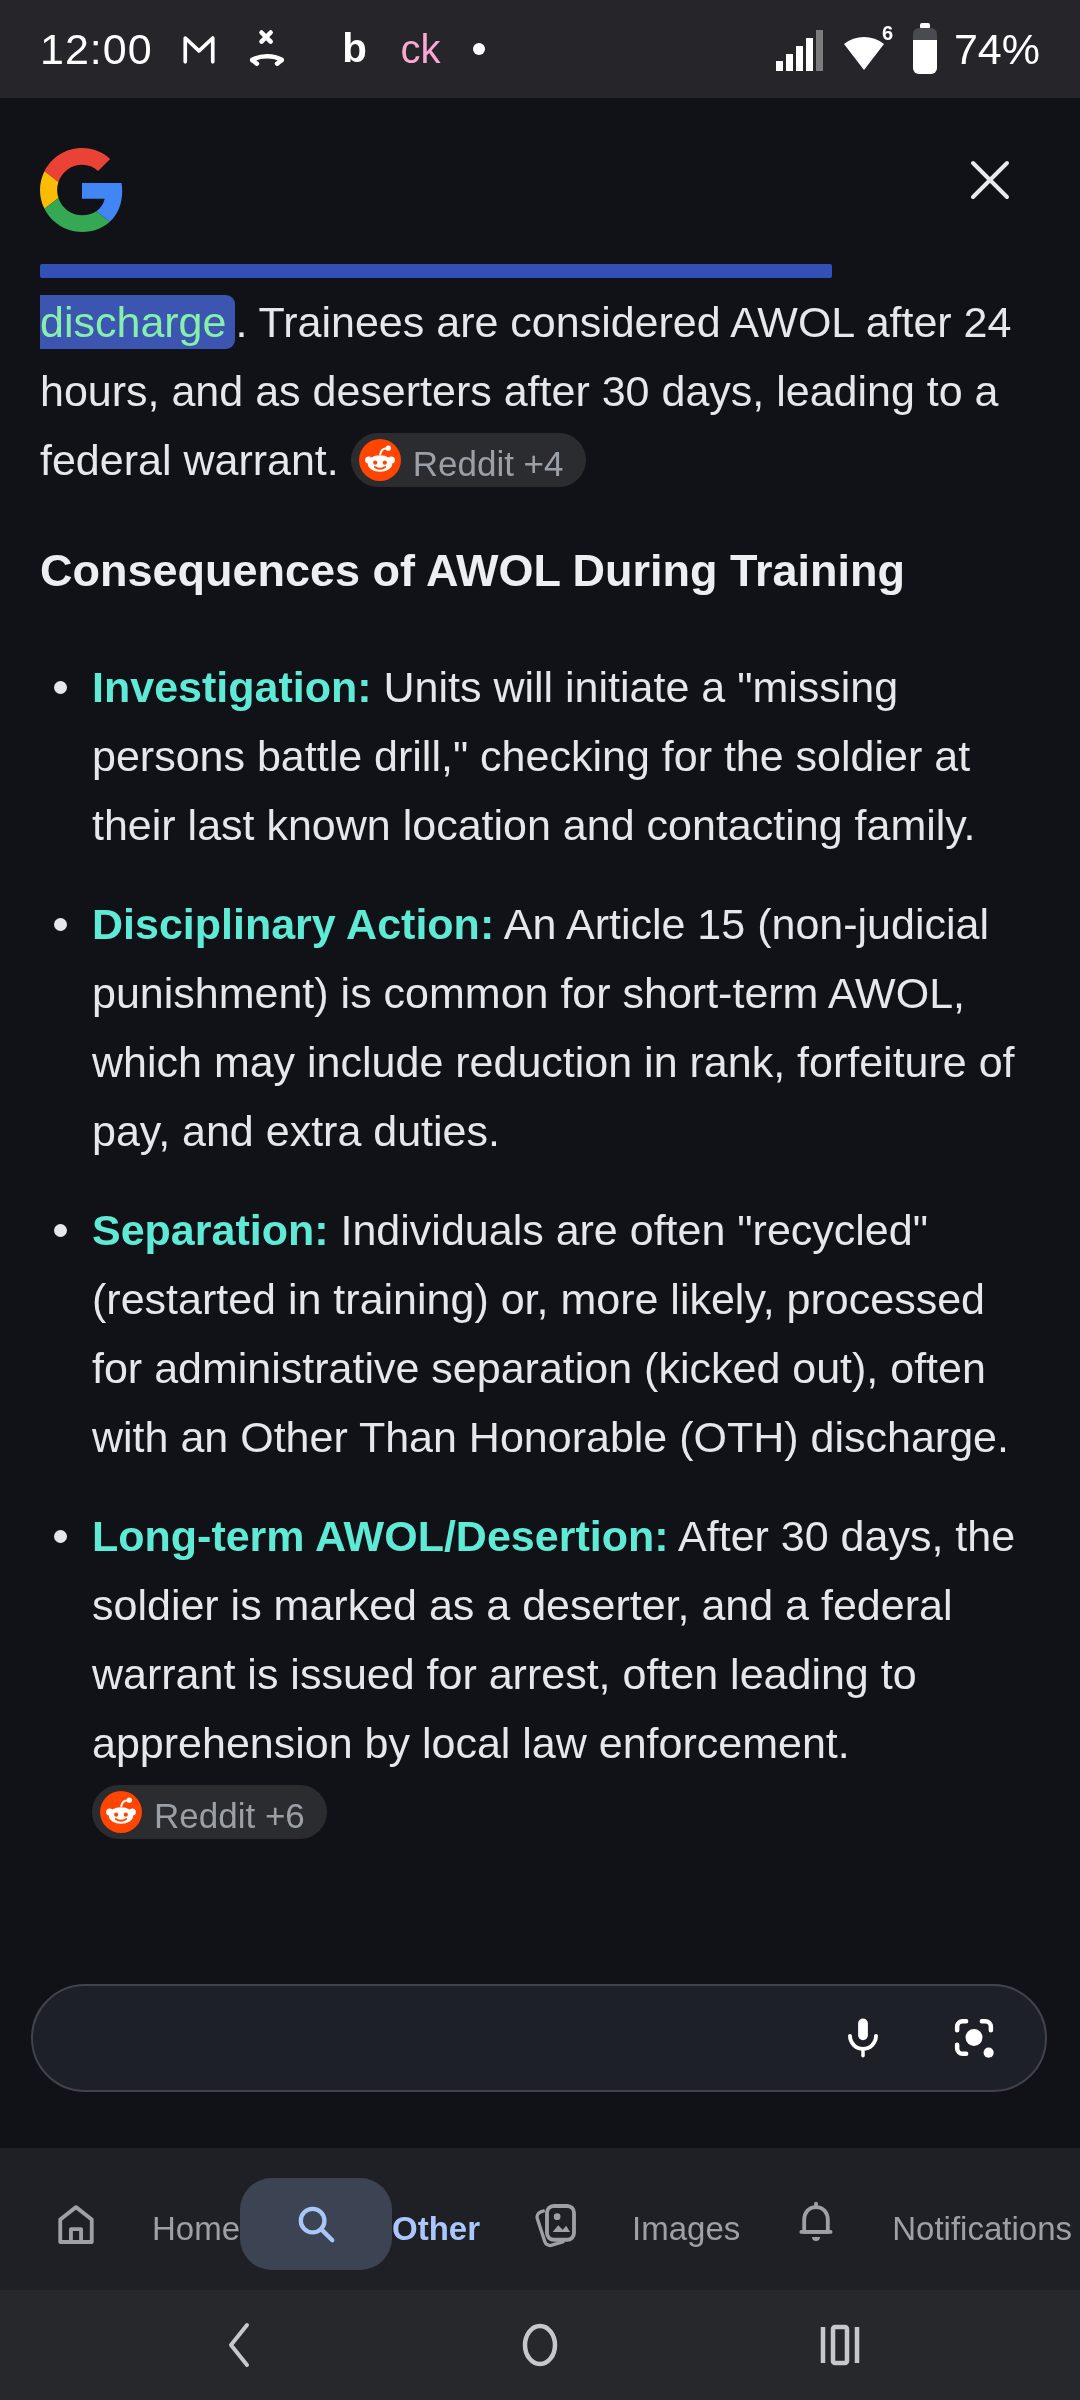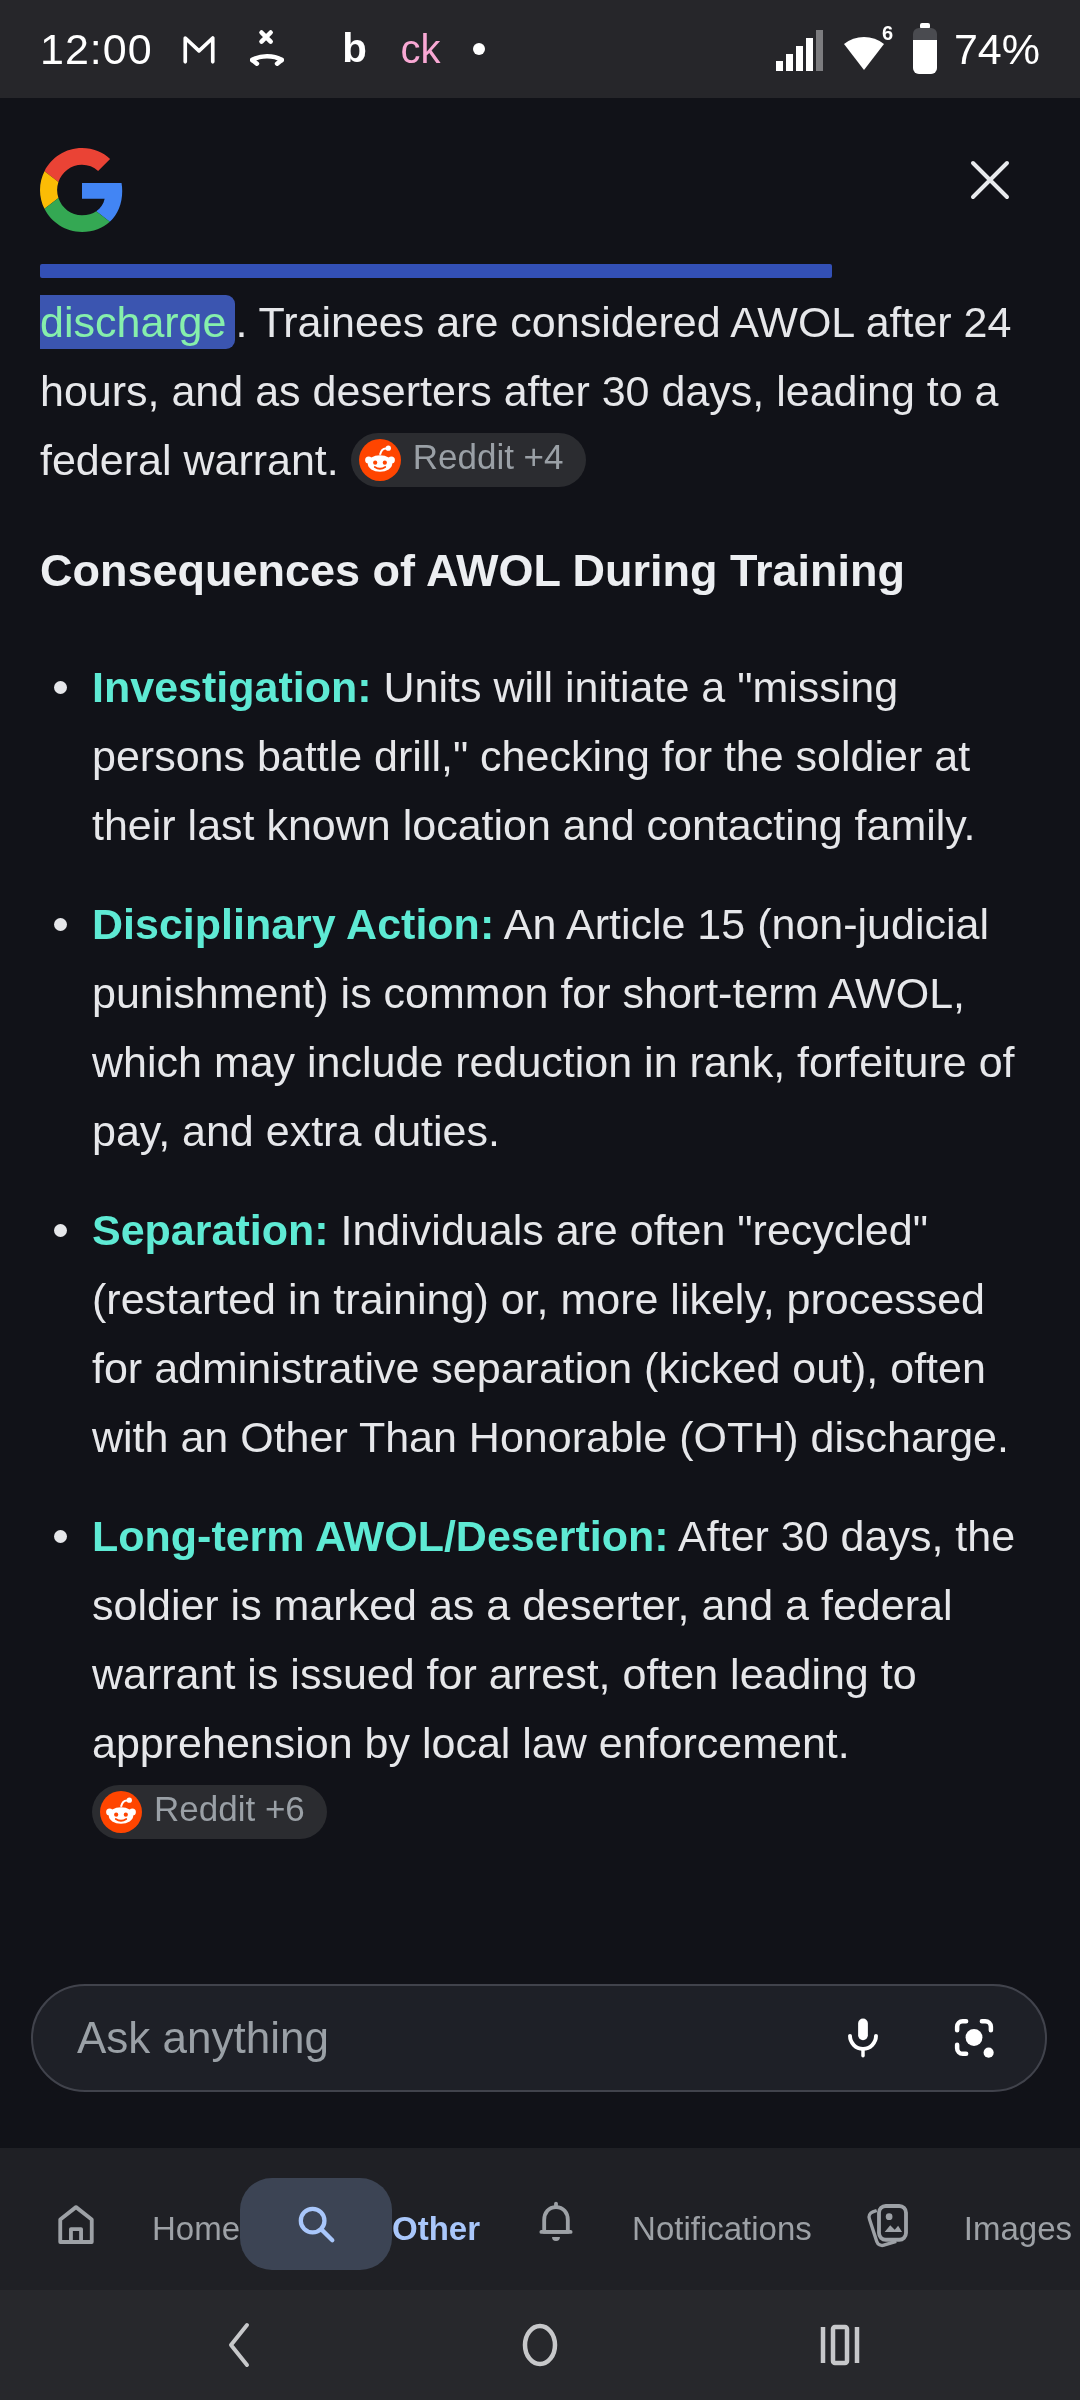--- a/index.html
+++ b/index.html
@@ -27,21 +27,21 @@
   .close-btn{position:absolute;right:62px;top:22px;width:56px;height:56px;display:flex;align-items:center;justify-content:center;}
   
   .content{
     position:absolute;top:262px;left:40px;width:1000px;height:1690px;
     overflow:hidden;font-size:43px;line-height:69px;color:#e6e7ea;
   }
   .hl-strip{width:792px;height:14px;background:#3350b6;border-radius:2px;margin:2px 0 10px 0;}
   .intro{margin:0 0 18px 0;}
   .hl-word{background:#3b55b0;border-radius:9px;padding:3px 9px;margin-left:-9px;color:#86efac;}
   .src-badge{
-    display:inline-flex;align-items:flex-start;gap:12px;vertical-align:middle;
+    display:inline-flex;align-items:flex-end;gap:12px;vertical-align:middle;
     background:#2b2c30;border-radius:28px;padding:6px 22px 6px 8px;
     font-size:35px;color:#9aa0a6;line-height:1;white-space:nowrap;
     transform:translateY(-4px);
   }
   .snoo{width:42px;height:42px;flex:0 0 auto;}
   .section-h{font-size:45px;font-weight:bold;color:#eceef1;margin:46px 0 0 0;line-height:60px;}
   ul.bullets{list-style:none;margin:52px 0 0 0;padding:0;}
   ul.bullets li{
     position:relative;padding-left:52px;margin:0 0 30px 0;
   }
@@ -176,21 +176,20 @@
             <path d="M18 32 q6 4 12 0" stroke="#ff4500" stroke-width="2" fill="none" stroke-linecap="round"></path>
             <path d="M24 18 q2 -8 8 -7" stroke="#fff" stroke-width="2.4" fill="none"></path>
             <circle cx="33.5" cy="10.5" r="3" fill="#fff"></circle>
           </svg>
           <span>Reddit +6</span>
         </span></li>
     </ul>
   </div>
 
   <div class="ask-bar">
-    <span class="ask-placeholder">Ask anything</span>
     <div class="ask-icons">
       <svg width="52" height="52" viewBox="0 0 48 48" fill="#fff">
         <rect x="19.5" y="6" width="9" height="20" rx="4.5"></rect>
         <path d="M12 22 a12 12 0 0 0 24 0" stroke="#fff" stroke-width="3.6" fill="none" stroke-linecap="round"></path>
         <rect x="22.4" y="34" width="3.2" height="8" rx="1.6"></rect>
       </svg>
       <svg width="54" height="54" viewBox="0 0 48 48" fill="none" stroke="#fff" stroke-width="4" stroke-linecap="round">
         <path d="M9 17 v-3 a5 5 0 0 1 5-5 h3"></path>
         <path d="M31 9 h3 a5 5 0 0 1 5 5 v3"></path>
         <path d="M9 30 v3 a5 5 0 0 0 5 5 h3"></path>
@@ -214,39 +213,39 @@
       <div class="nav-icon-wrap">
         <svg width="54" height="54" viewBox="0 0 48 48" fill="none" stroke="#a9c7fb" stroke-width="3.8" stroke-linecap="round">
             <circle cx="21" cy="21" r="10.5"></circle>
             <path d="M29 29 L38.5 38.5"></path>
           </svg>
       </div>
       <span class="nav-label">Other</span>
     </div>
     <div class="nav-item">
       <div class="nav-icon-wrap">
+        <svg width="54" height="54" viewBox="0 0 48 48" fill="none" stroke="#9da1a6" stroke-width="3.4" stroke-linejoin="round">
+          <rect x="16" y="8" width="24" height="30" rx="6"></rect>
+          <path d="M14 12 l-3.5 1.2 a5 5 0 0 0 -3 6.4 l6.5 20 a5 5 0 0 0 6.3 3.2 l11 -3.4" stroke-width="3"></path>
+          <circle cx="25" cy="17.5" r="3" fill="#9da1a6" stroke="none"></circle>
+          <path d="M21 31 l5-6 4 4 3-3.5 3.5 5.5" fill="#9da1a6" stroke="none"></path>
+        </svg>
+      </div>
+      <span class="nav-label">Images</span>
+    </div>
+    <div class="nav-item">
+      <div class="nav-icon-wrap">
         <svg width="54" height="54" viewBox="0 0 48 48" fill="none" stroke="#9da1a6" stroke-width="3.4" stroke-linecap="round" stroke-linejoin="round">
           <path d="M24 9 c-6.5 0 -10.5 5 -10.5 11.5 V31 h21 V20.5 C34.5 14 30.5 9 24 9 Z"></path>
           <path d="M24 9 V6"></path>
           <path d="M11 31 H37"></path>
           <path d="M20.5 35.5 a3.5 3.5 0 0 0 7 0" fill="#9da1a6" stroke="none"></path>
         </svg>
       </div>
       <span class="nav-label">Notifications</span>
-    </div>
-    <div class="nav-item">
-      <div class="nav-icon-wrap">
-        <svg width="54" height="54" viewBox="0 0 48 48" fill="none" stroke="#9da1a6" stroke-width="3.4" stroke-linejoin="round">
-          <rect x="16" y="8" width="24" height="30" rx="6"></rect>
-          <path d="M14 12 l-3.5 1.2 a5 5 0 0 0 -3 6.4 l6.5 20 a5 5 0 0 0 6.3 3.2 l11 -3.4" stroke-width="3"></path>
-          <circle cx="25" cy="17.5" r="3" fill="#9da1a6" stroke="none"></circle>
-          <path d="M21 31 l5-6 4 4 3-3.5 3.5 5.5" fill="#9da1a6" stroke="none"></path>
-        </svg>
-      </div>
-      <span class="nav-label">Images</span>
     </div>
     <div class="nav-item">
       <div class="nav-icon-wrap">
         <svg width="54" height="54" viewBox="0 0 48 48" fill="none" stroke="#9da1a6" stroke-width="3.6" stroke-linecap="round">
           <path d="M28 9.2 A15.5 15.5 0 1 0 28 38.8"></path>
           <path d="M24 15.5 V25 L30.5 31"></path>
           <circle cx="32.5" cy="10.5" r="2.3" fill="#9da1a6" stroke="none"></circle>
           <circle cx="38" cy="16.5" r="2.3" fill="#9da1a6" stroke="none"></circle>
           <circle cx="40" cy="24" r="2.3" fill="#9da1a6" stroke="none"></circle>
           <circle cx="38" cy="31.5" r="2.3" fill="#9da1a6" stroke="none"></circle>

